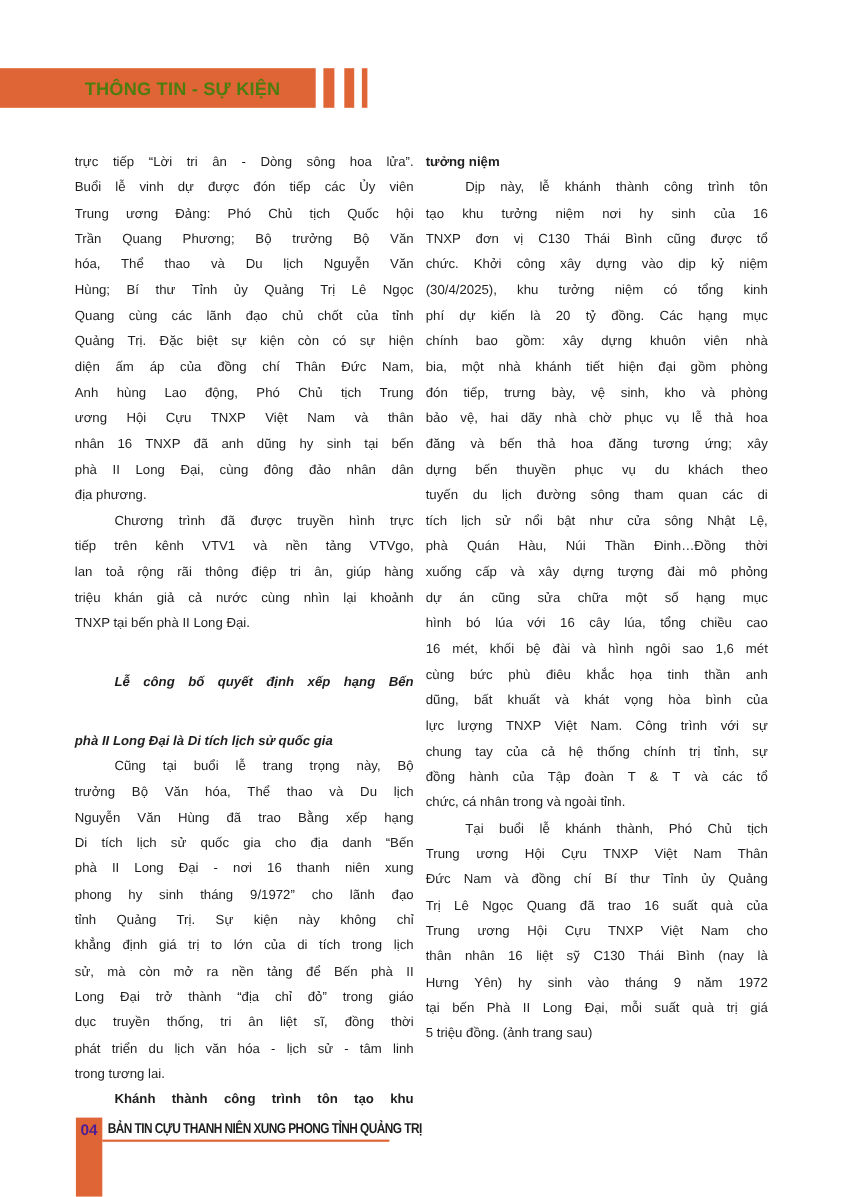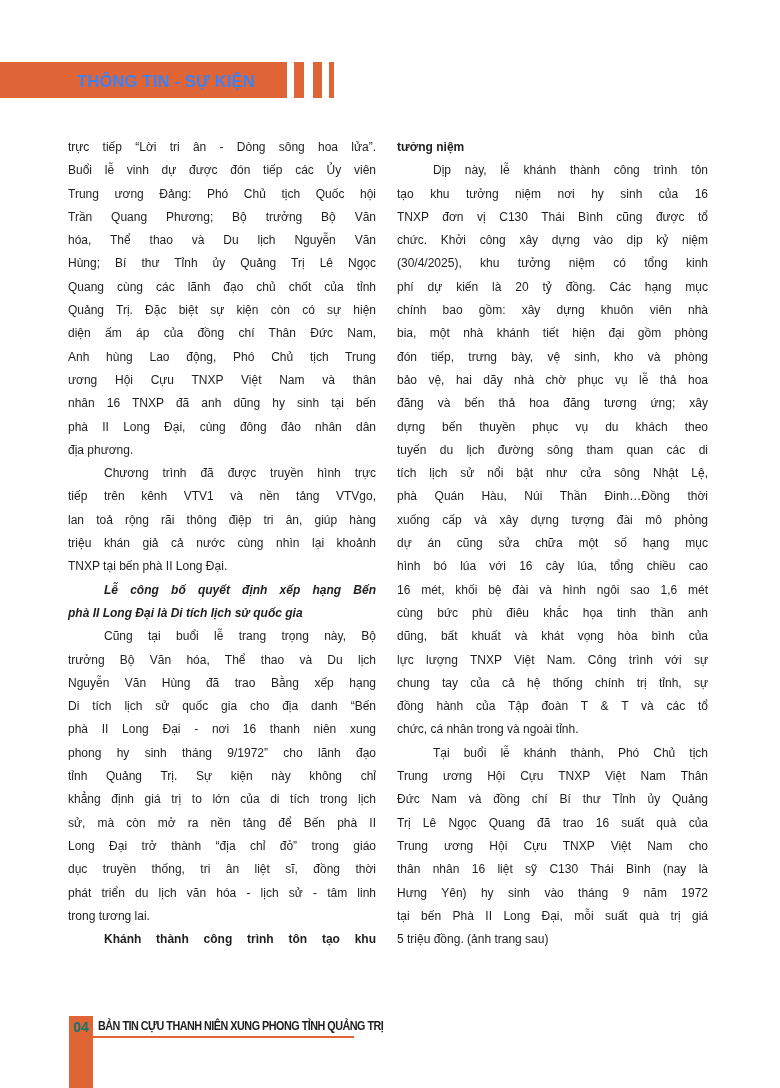--- a/index.html
+++ b/index.html
@@ -5,43 +5,43 @@
   html, body { margin: 0; padding: 0; }
   body {
     width: 780px; height: 1088px; background: #ffffff; position: relative; overflow: hidden;
     font-family: "Liberation Sans", sans-serif; color: #1e1e1e;
   }
   .hdr-bar {
     position: absolute; left: 0; top: 62px; width: 287px; height: 36px; background: #e06536;
   }
   .hdr-title {
     position: absolute; left: 77px; top: 62px; height: 36px; line-height: 38px;
-    color: #3b82f6; font-weight: bold; font-size: 16.5px; letter-spacing: 0.2px; white-space: nowrap;
+    color: #4d7c0f; font-weight: bold; font-size: 16.5px; letter-spacing: 0.2px; white-space: nowrap;
   }
   .stripe { position: absolute; top: 62px; height: 36px; background: #e06536; }
   .s1 { left: 294px; width: 10px; }
   .s2 { left: 313px; width: 9px; }
   .s3 { left: 329px; width: 5px; }
 
   .col { position: absolute; top: 136px; width: 308px; font-size: 12px; }
   .col.left { left: 68px; }
-  .col.right { left: 397px; width: 311px; }
+  .col.right { left: 387px; width: 311px; }
   .ln {
     height: 23.3px; line-height: 23.3px; white-space: nowrap;
     text-align: justify; text-align-last: justify; overflow: visible;
   }
   .ln.last { text-align-last: left; }
   .ln.indent { padding-left: 36px; }
   .ln.b { font-weight: bold; }
-  .ln.bi { font-weight: bold; font-style: italic; }
+  .ln.bi { font-weight: bold; font-style: italic; margin-top: 30px; }
 
   .ftr-block { position: absolute; left: 69px; top: 1016px; width: 24px; height: 72px; background: #e06536; }
   .ftr-num {
     position: absolute; left: 69px; top: 1016px; width: 24px; height: 20px; line-height: 22px;
-    text-align: center; color: #0f766e; font-weight: bold; font-size: 14px;
+    text-align: center; color: #4c1d95; font-weight: bold; font-size: 14px;
   }
   .ftr-title {
     position: absolute; left: 98px; top: 1018px; font-size: 13px; font-weight: bold; color: #1e1e1e;
     white-space: nowrap; letter-spacing: -0.6px; transform: scaleX(0.83); transform-origin: left top;
   }
   .ftr-line { position: absolute; left: 93px; top: 1036px; width: 261px; height: 2px; background: #e06536; }
 </style>
 </head>
 <body>
 

